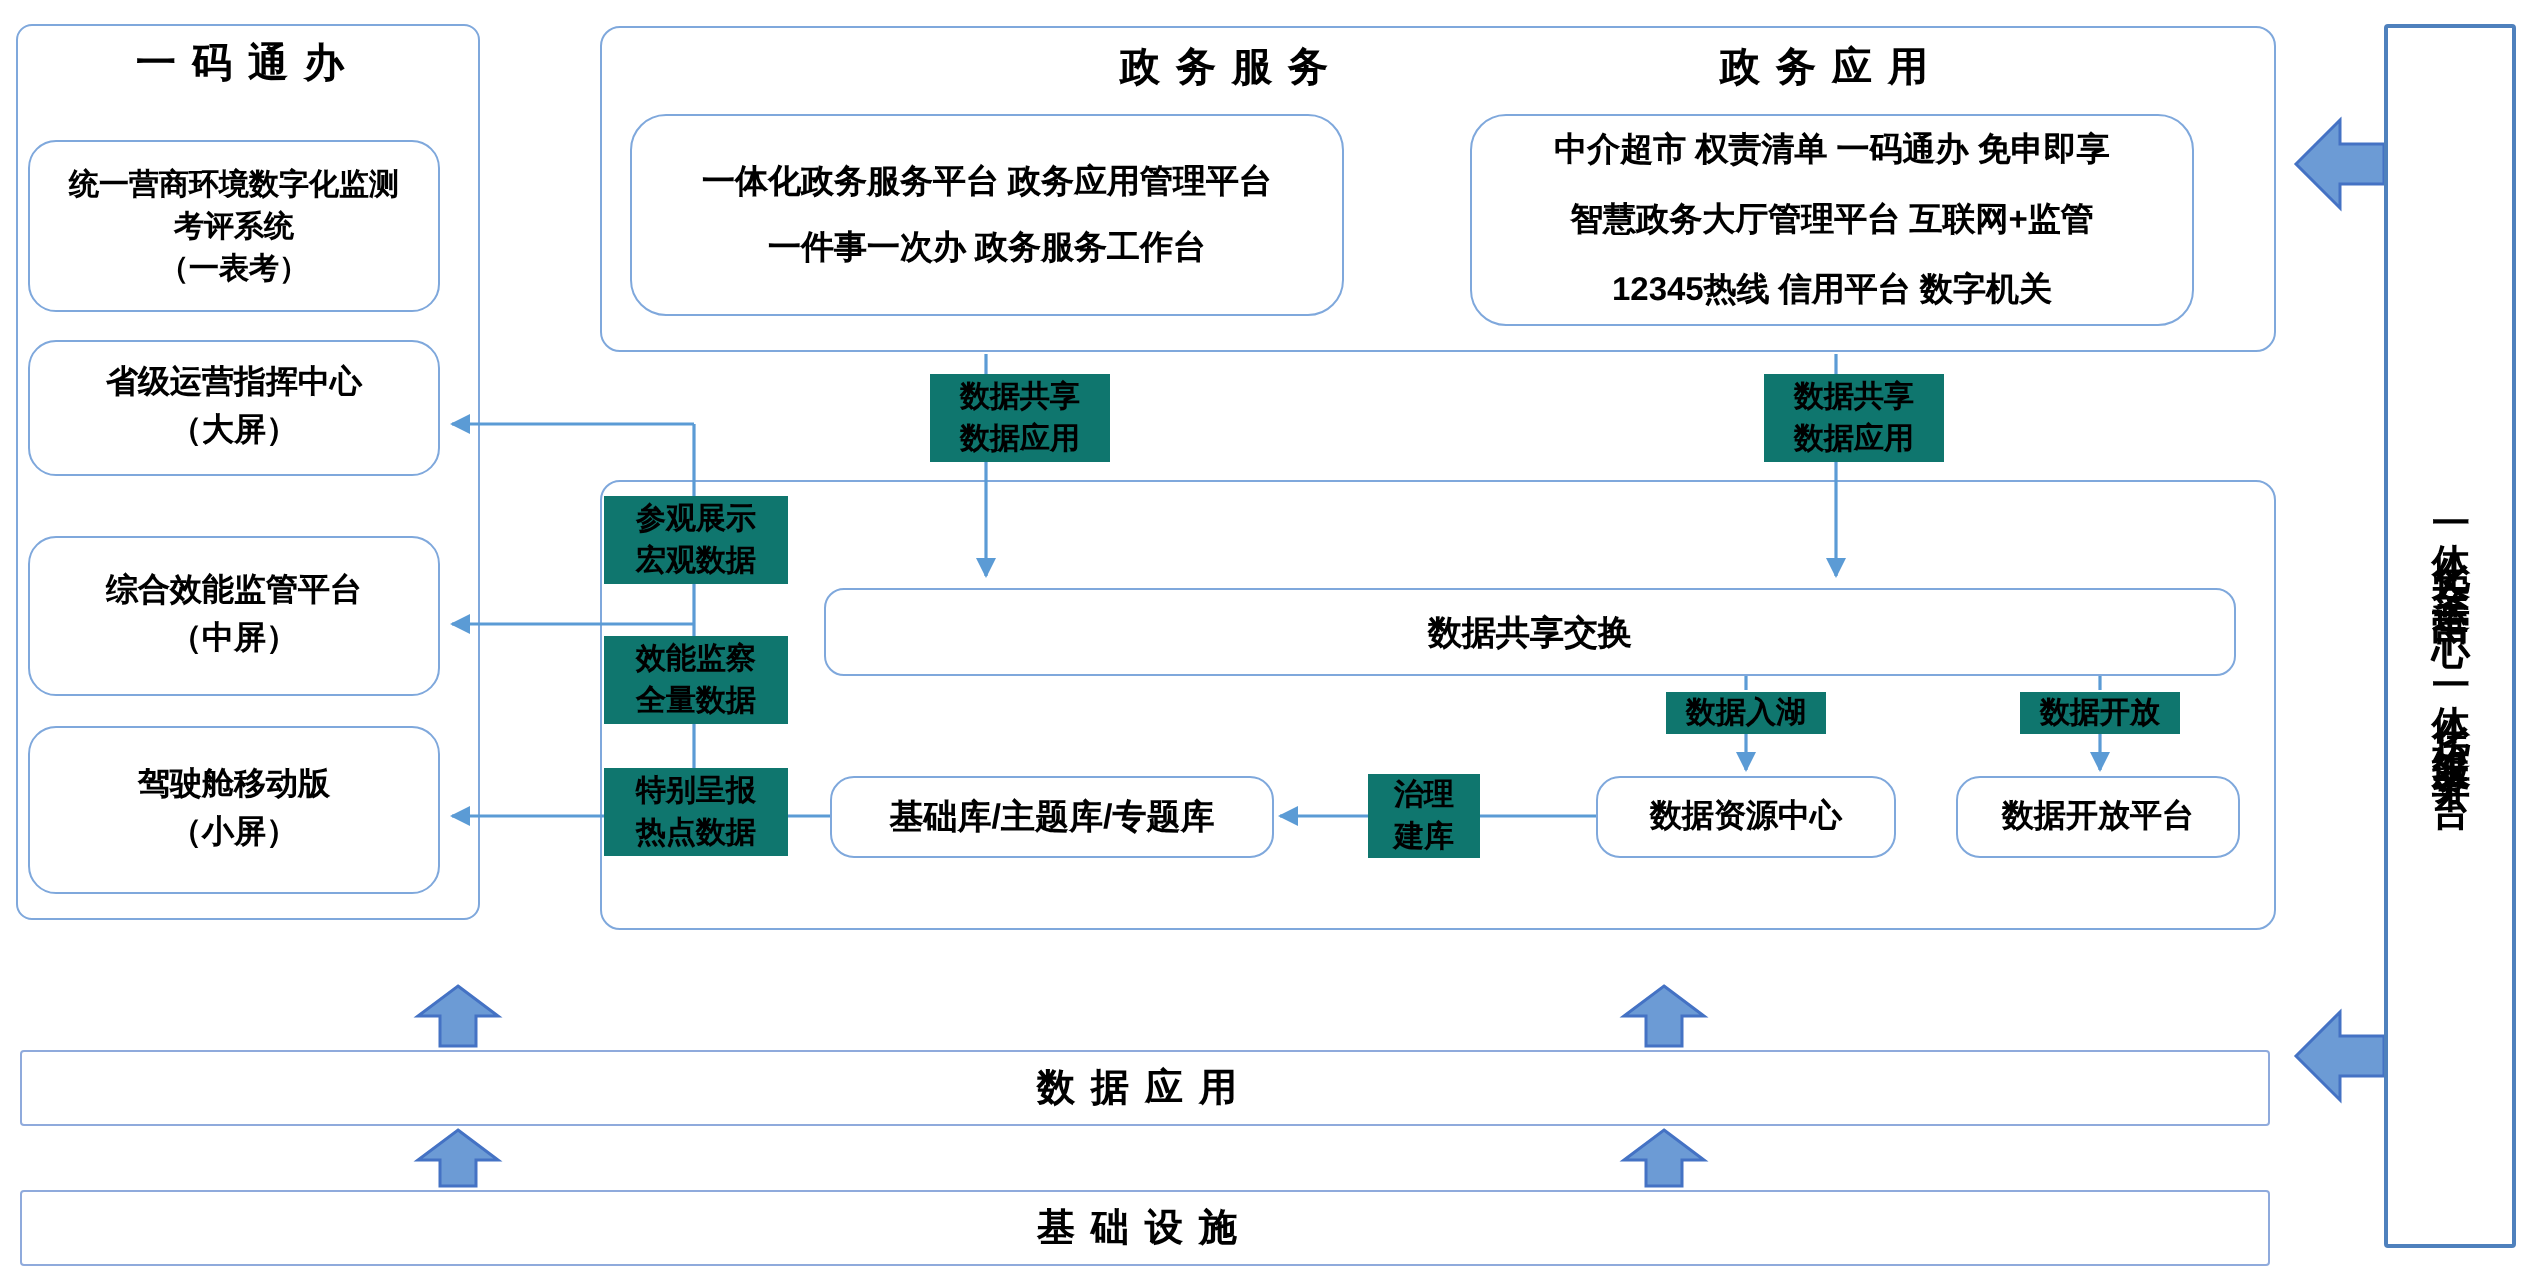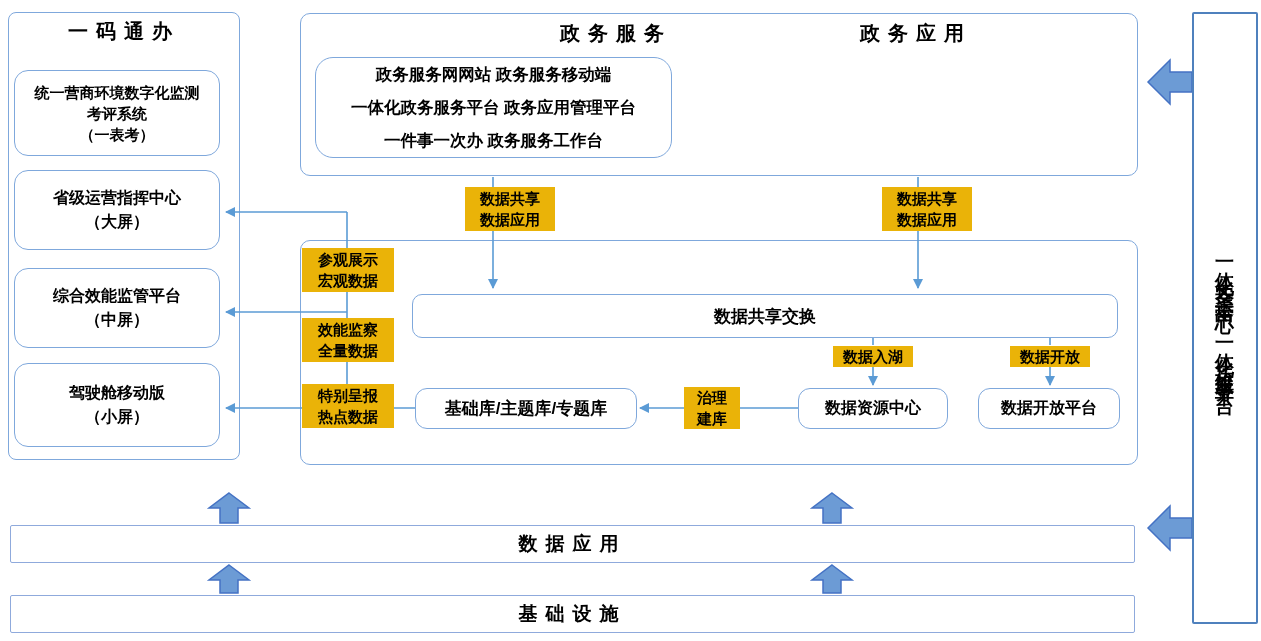--- a/index.html
+++ b/index.html
@@ -14,21 +14,21 @@
   .sec-title{
     position:absolute;font-weight:bold;font-size:20px;letter-spacing:8px;text-align:center;
     white-space:nowrap;z-index:2;color:#000;
   }
   .box{
     position:absolute;background:#ffffff;border:1.5px solid #7fa8dc;box-sizing:border-box;
     display:flex;flex-direction:column;align-items:center;justify-content:center;
     text-align:center;font-weight:bold;z-index:2;color:#000;
   }
   .lbl{
-    position:absolute;background:#eab308;font-weight:bold;font-size:15px;line-height:21px;
+    position:absolute;background:#0f766e;font-weight:bold;font-size:15px;line-height:21px;
     text-align:center;white-space:nowrap;z-index:3;display:flex;flex-direction:column;
     align-items:center;justify-content:center;color:#000;
   }
   .svg-layer{position:absolute;left:0;top:0;z-index:1;}
   .bar{font-size:19px;letter-spacing:8px;border-radius:2px;border-color:#8faadc;}
   .vtext{
     writing-mode:vertical-lr;text-orientation:upright;font-weight:bold;font-size:19px;
     letter-spacing:6px;line-height:1;white-space:nowrap;
   }
 </style>
@@ -74,43 +74,47 @@
   </svg>
 
   <div class="sec-title" style="left:8px;top:18px;width:232px;">一码通办</div>
 
   <div class="box" style="left:14px;top:70px;width:206px;height:86px;border-radius:14px;font-size:15px;line-height:21px;">
     <div>统一营商环境数字化监测</div>
     <div>考评系统</div>
     <div>（一表考）</div>
   </div>
 
-  <div class="box" style="left:14px;top:170px;width:206px;height:80px;border-radius:14px;font-size:16px;line-height:24px;">
+  <div class="box" style="left:14px;top:170px;width:206px;height:68px;border-radius:14px;font-size:16px;line-height:24px;">
     <div>省级运营指挥中心</div>
     <div>（大屏）</div>
   </div>
 
   <div class="box" style="left:14px;top:268px;width:206px;height:80px;border-radius:14px;font-size:16px;line-height:24px;">
     <div>综合效能监管平台</div>
     <div>（中屏）</div>
   </div>
 
   <div class="box" style="left:14px;top:363px;width:206px;height:84px;border-radius:14px;font-size:16px;line-height:24px;">
     <div>驾驶舱移动版</div>
     <div>（小屏）</div>
   </div>
 
   <div class="sec-title" style="left:315px;top:20px;width:357px;text-align:right;">政务服务</div>
   <div class="box" style="left:315px;top:57px;width:357px;height:101px;border-radius:18px;font-size:16.5px;line-height:33px;">
-    <div>政务服务网网站 政务服务移动端</div>
     <div>一体化政务服务平台 政务应用管理平台</div>
     <div>一件事一次办 政务服务工作台</div>
   </div>
 
   <div class="sec-title" style="left:735px;top:20px;width:362px;">政务应用</div>
+  <div class="box" style="left:735px;top:57px;width:362px;height:106px;border-radius:18px;font-size:16.5px;line-height:35px;">
+    <div>中介超市 权责清单 一码通办 免申即享</div>
+    <div>智慧政务大厅管理平台 互联网+监管</div>
+    <div>12345热线 信用平台 数字机关</div>
+  </div>
 
 
   <div class="box" style="left:412px;top:294px;width:706px;height:44px;border-radius:10px;font-size:17px;">
     <div>数据共享交换</div>
   </div>
 
   <div class="box" style="left:415px;top:388px;width:222px;height:41px;border-radius:12px;font-size:17px;">
     <div>基础库/主题库/专题库</div>
   </div>
 

